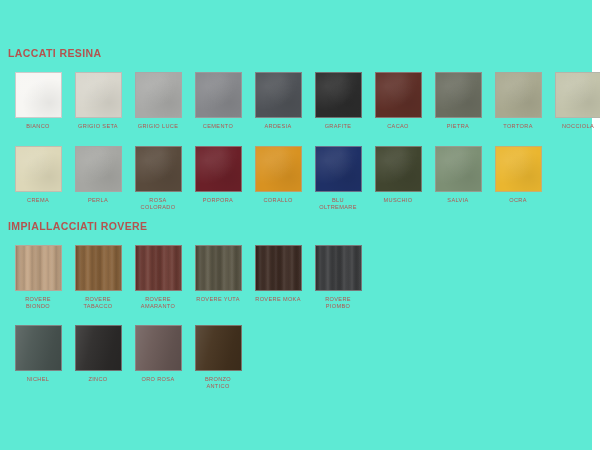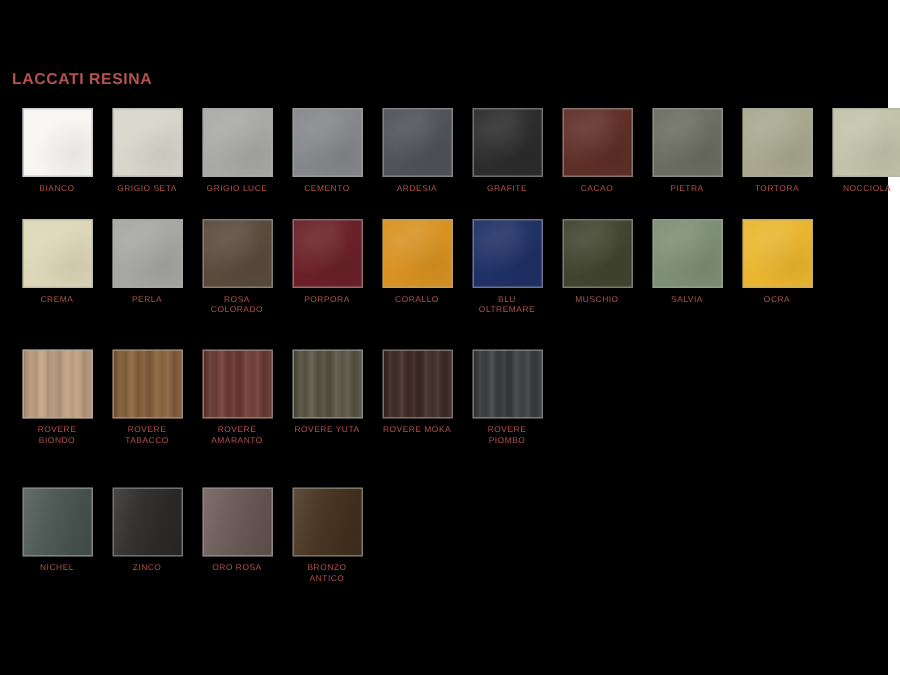--- a/index.html
+++ b/index.html
@@ -13,21 +13,21 @@
     overflow: hidden;
     font-family: "Liberation Sans", sans-serif;
     position: relative;
   }
 
   .sheet {
     position: absolute;
     left: 0; top: 0;
     width: 592px;
     height: 450px;
-    background: #000000;
+    background: #5eead4;
     padding: 0;
     box-sizing: border-box;
   }
 
   .section {
     padding-left: 8px;
     padding-right: 6px;
   }
 
   .section-title {
@@ -255,20 +255,21 @@
       <div class="cell">
         <div class="chip-wrap">
           <div class="chip lacquer" style="background:#eab62f;"></div>
         </div>
         <div class="chip-label">OCRA</div>
       </div>
     </div>
   </div>
 
   <div class="section" style="position:absolute; left:0; top:220px;">
+    <div class="section-title">IMPIALLACCIATI ROVERE</div>
 
     <div class="row" style="margin-top:13px;">
       <div class="cell">
         <div class="chip-wrap">
           <div class="chip wood" style="background:#c4a484;"></div>
         </div>
         <div class="chip-label">ROVERE
 BIONDO</div>
       </div>
       <div class="cell">

